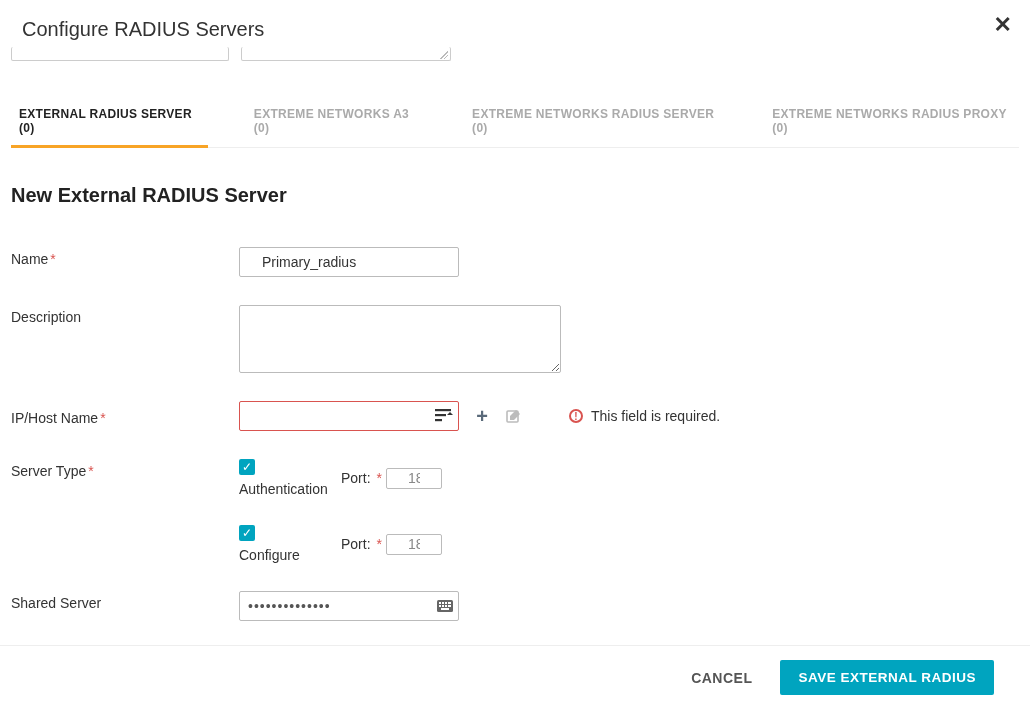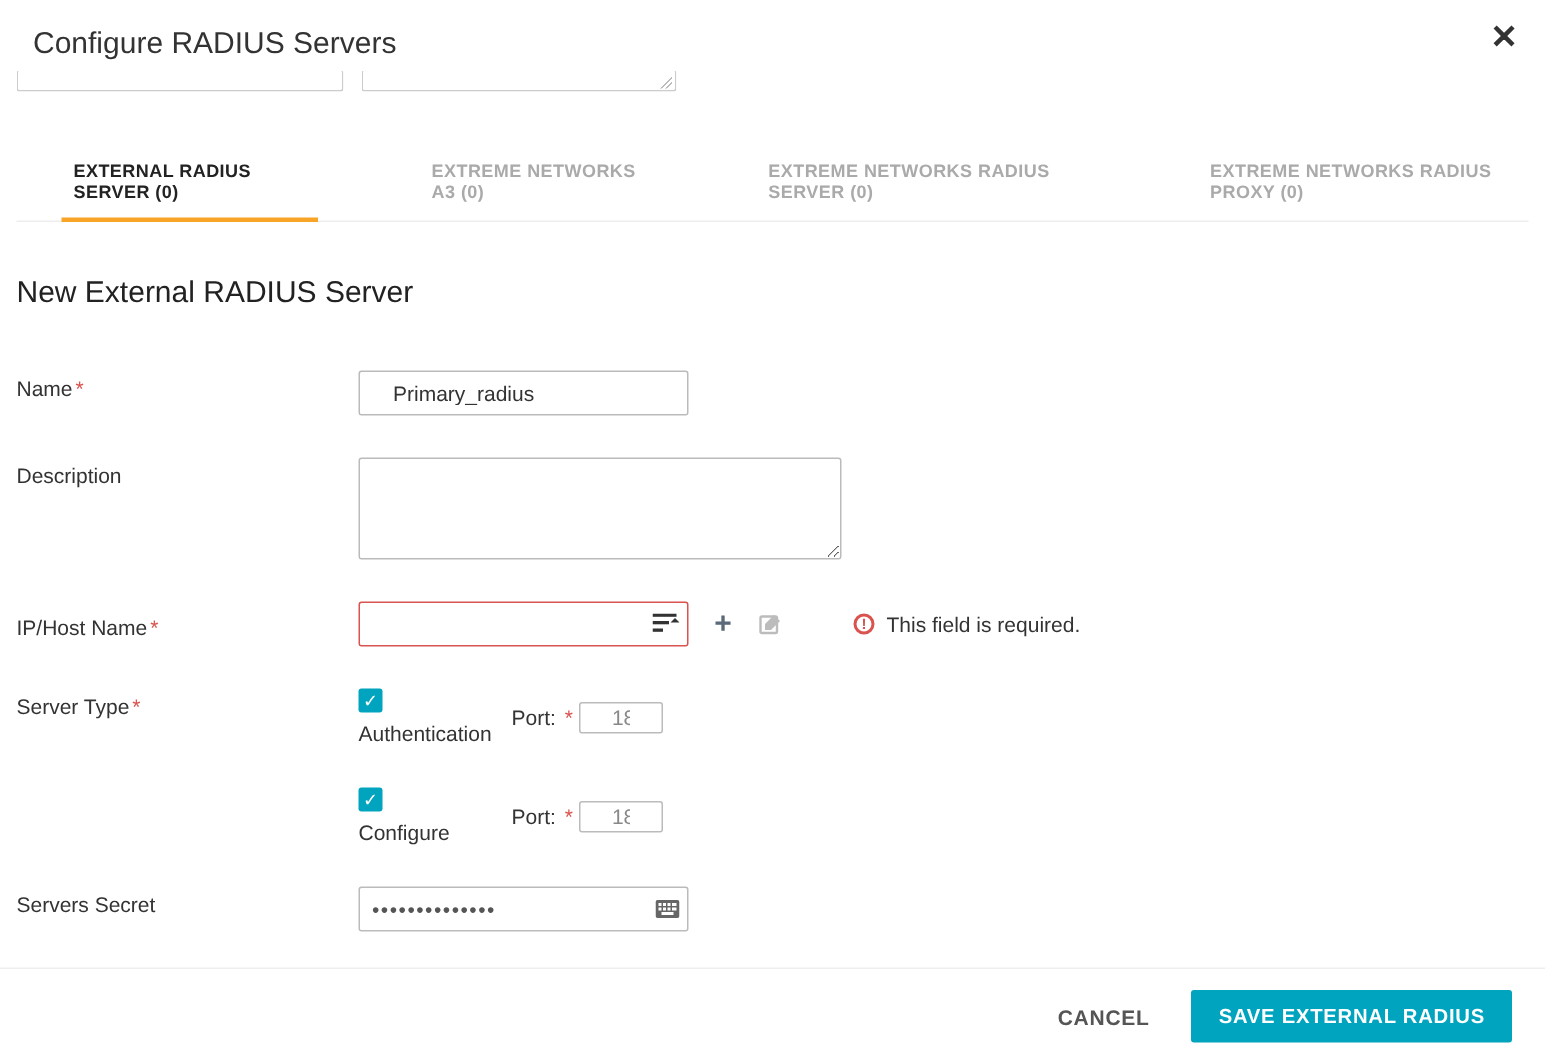--- a/index.html
+++ b/index.html
@@ -63,38 +63,37 @@
     gap: 38px;
   }
   .tab {
     padding: 10px 8px 12px 8px;
     font-size: 12px;
     font-weight: 700;
     letter-spacing: 0.3px;
     cursor: pointer;
     color: #aaa;
     position: relative;
-    margin-left: 30px;
   }
   .tab.active {
     color: #222;
   }
   .tab.active::after {
     content: "";
     position: absolute;
     left: 0; right: 0; bottom: -1px;
     height: 3px;
     background: #f8a426;
   }
   .form-area {
     padding: 36px 11px 0 11px;
   }
   .form-title {
     font-size: 20px;
-    font-weight: 400;
+    font-weight: 700;
     color: #222;
     margin-bottom: 40px;
   }
   .row {
     display: flex;
     align-items: flex-start;
     margin-bottom: 28px;
   }
   .row .label {
     width: 228px;
@@ -227,21 +226,21 @@
   .secret-icon {
     position: absolute;
     right: 6px; top: 50%; transform: translateY(-50%);
     width: 16px; height: 14px;
   }
   .show-pw { display: inline-flex; align-items: center; gap: 10px; font-size: 14px; }
   .footer {
     position: absolute;
     bottom: 0; left: 0; right: 0;
     border-top: 1px solid #eee;
-    padding: 14px 22px;
+    padding: 14px 36px;
     display: flex;
     justify-content: flex-end;
     gap: 28px;
     align-items: center;
     background: #fff;
   }
   .btn-cancel {
     background: none;
     border: none;
     font-size: 14px;
@@ -347,21 +346,21 @@
         </div>
         <span class="port-label">
           <span>Port:</span><span class="req"> *</span>
         </span>
         <input class="port-input" type="text" value="1813" style="">
       </div>
     </div>
   </div>
 
   <div class="row" style="margin-top:12px;">
-    <div class="label">Servers Secret</div>
+    <div class="label">Shared Server</div>
     <div class="secret-wrap">
       <div class="secret-input-wrap">
         <input class="secret-input" type="text" value="••••••••••••••" style="">
         <span class="secret-icon">
           <svg viewBox="0 0 16 12" width="16" height="12">
             <rect x="0" y="0" width="16" height="12" rx="1.5" fill="#666"></rect>
             <rect x="2" y="2" width="2" height="2" fill="#fff"></rect>
             <rect x="5" y="2" width="2" height="2" fill="#fff"></rect>
             <rect x="8" y="2" width="2" height="2" fill="#fff"></rect>
             <rect x="11" y="2" width="3" height="2" fill="#fff"></rect>

